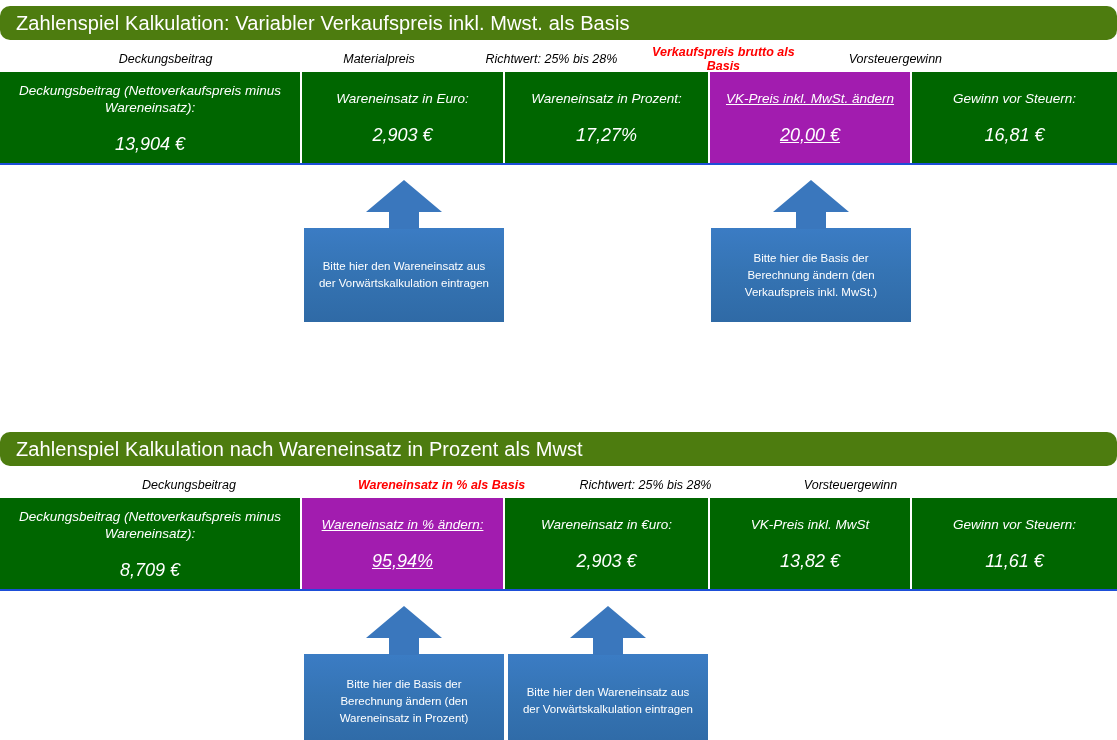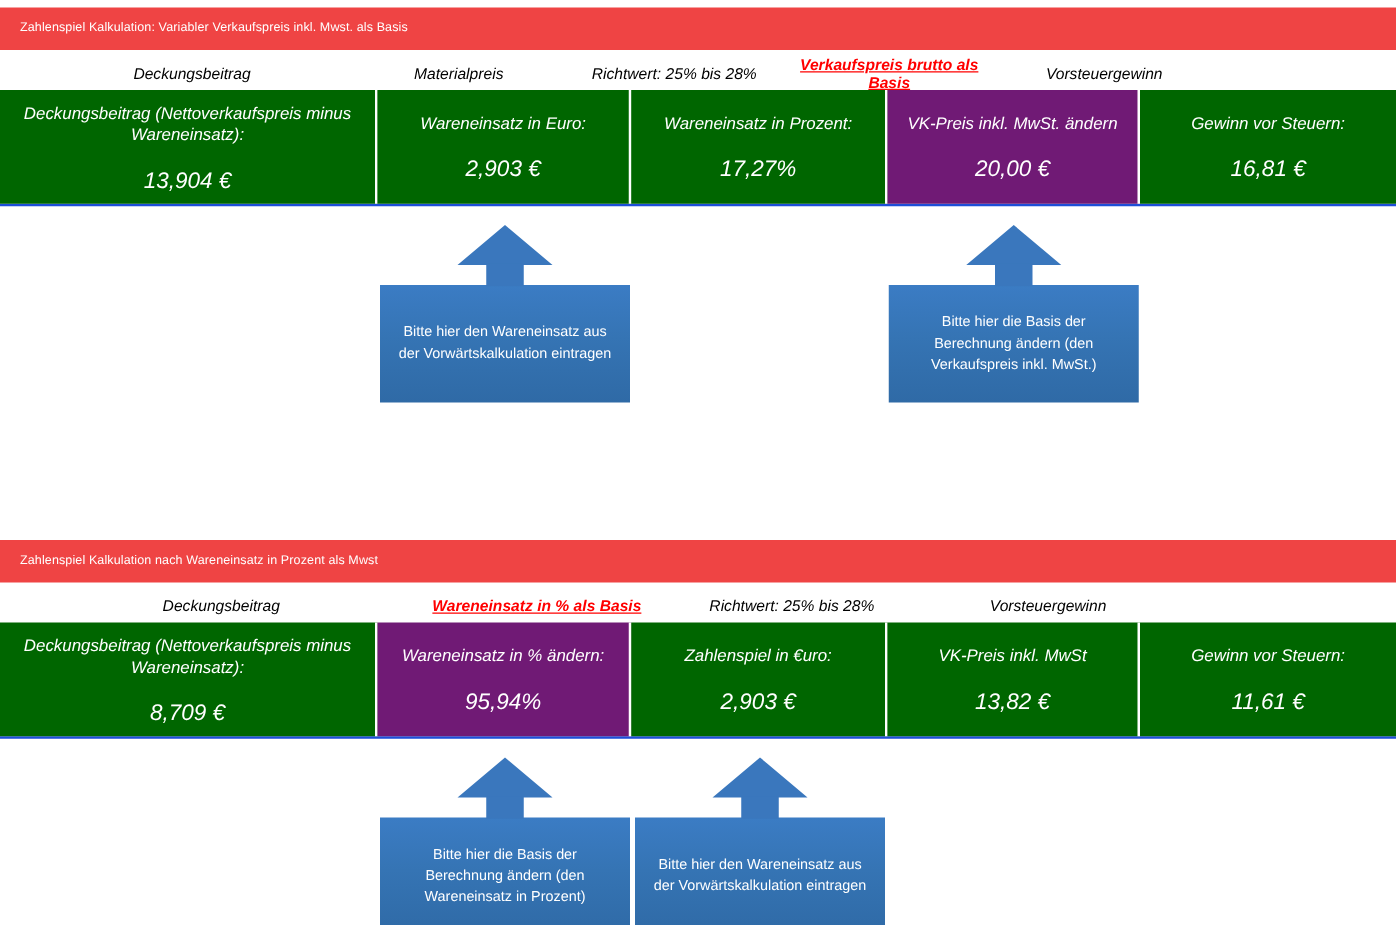--- a/index.html
+++ b/index.html
@@ -17,53 +17,53 @@
   .section { position: absolute; left: 0; width: 1117px; }
   #section-1 { top: 0; }
   #section-2 { top: 426px; }
 
   .title-bar {
     position: absolute;
     left: 0;
     top: 6px;
     width: 1117px;
     height: 34px;
-    background: #ef4444;
+    background: #4d7c0f;
     color: #ffffff;
-    font-size: 10px;
+    font-size: 20px;
     line-height: 34px;
     padding-left: 16px;
     box-sizing: border-box;
     white-space: nowrap;
     letter-spacing: 0.1px;
+    border-radius: 10px;
   }
 
   .col-head-row {
     position: absolute;
-    left: 0;
+    left: 12px;
     top: 46px;
     width: 944px;
     height: 26px;
     display: flex;
     padding-left: 26px;
   }
   .col-head {
     display: flex;
     align-items: center;
     justify-content: center;
     font-style: italic;
     font-size: 12.5px;
     color: #000000;
     text-align: center;
     box-sizing: border-box;
   }
   .col-head.accent {
     color: #ff0000;
     font-weight: bold;
-    text-decoration: underline;
   }
 
   .data-row {
     position: absolute;
     left: 0;
     top: 72px;
     width: 1117px;
     height: 91px;
     display: flex;
     border-bottom: 2px solid #1d4ed8;
@@ -75,21 +75,21 @@
     align-items: center;
     justify-content: center;
     color: #ffffff;
     font-style: italic;
     text-align: center;
     padding: 4px 8px;
     border-right: 2px solid #ffffff;
   }
   .cell:last-child { border-right: none; }
   .cell.green { background: #006600; }
-  .cell.red { background: #701a75; }
+  .cell.red { background: #a21caf; text-decoration: underline; }
   .cell .lbl {
     font-size: 13.5px;
     line-height: 17px;
   }
   .cell .val {
     font-size: 18px;
     line-height: 19px;
     margin-top: 19px;
   }
 
@@ -221,21 +221,21 @@
   <div class="data-row">
     <div class="cell green c1">
       <span class="lbl">Deckungsbeitrag (Nettoverkaufspreis minus Wareneinsatz):</span>
       <span class="val">8,709 €</span>
     </div>
     <div class="cell red c2">
       <span class="lbl">Wareneinsatz in % ändern:</span>
       <span class="val">95,94%</span>
     </div>
     <div class="cell green c3">
-      <span class="lbl">Zahlenspiel in €uro:</span>
+      <span class="lbl">Wareneinsatz in €uro:</span>
       <span class="val">2,903 €</span>
     </div>
     <div class="cell green c4">
       <span class="lbl">VK-Preis inkl. MwSt</span>
       <span class="val">13,82 €</span>
     </div>
     <div class="cell green c5">
       <span class="lbl">Gewinn vor Steuern:</span>
       <span class="val">11,61 €</span>
     </div>

